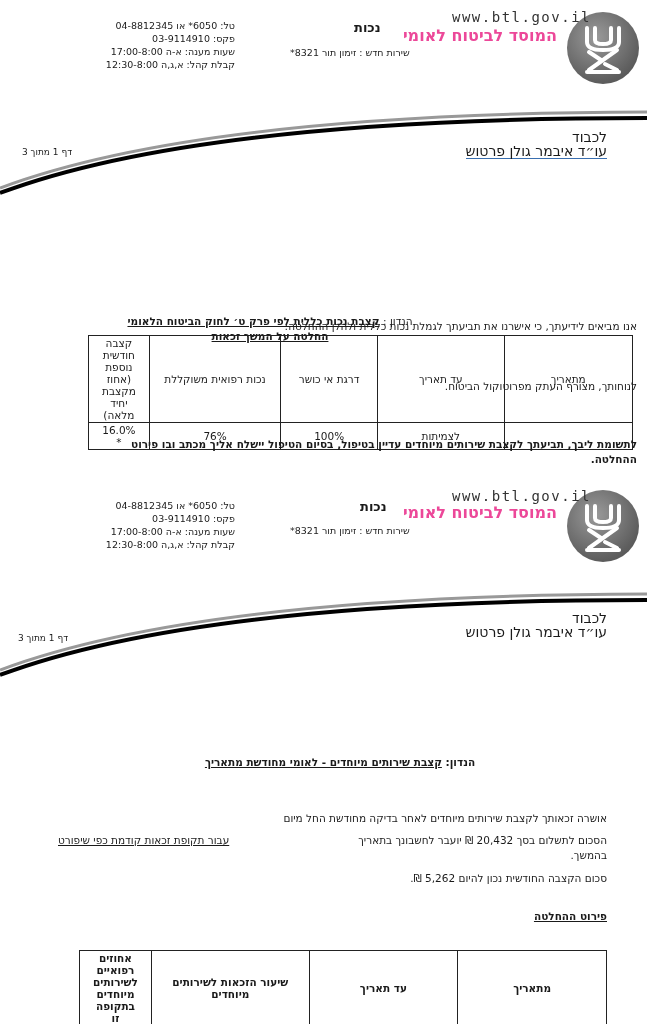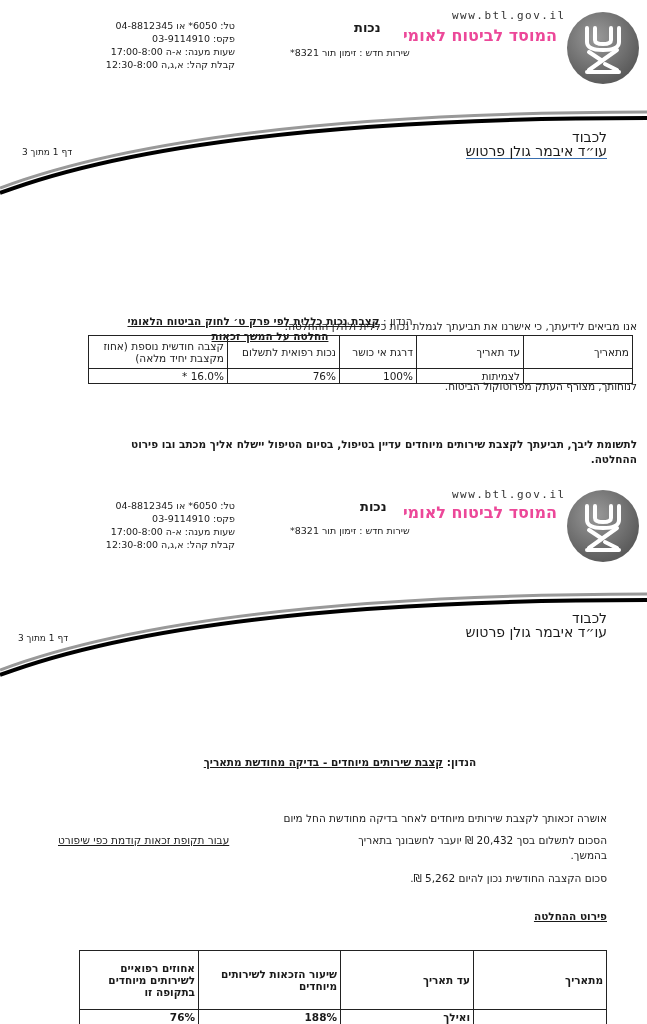--- a/index.html
+++ b/index.html
@@ -1,32 +1,32 @@
 <!DOCTYPE html>
 <html><head>
 <meta charset="utf-8">
 <style>
   html,body{margin:0;padding:0;}
   body{width:647px;height:1024px;background:#fff;position:relative;overflow:hidden;font-family:"DejaVu Sans","Liberation Sans",sans-serif;color:#1a1a1a;}
   .abs{position:absolute;}
   .rtl{direction:rtl;text-align:right;}
   .logo{position:absolute;width:72px;height:72px;border-radius:50%;background:radial-gradient(circle at 40% 35%,#9a9a9a,#5e5e5e 70%,#4a4a4a);}
   .logo svg{position:absolute;left:0;top:0;}
-  .url{font-family:"DejaVu Sans Mono","Liberation Mono",monospace;font-size:11px;letter-spacing:1.5px;color:#333;}
+  .url{font-family:"DejaVu Sans Mono","Liberation Mono",monospace;font-size:14px;letter-spacing:1.5px;color:#333;}
   .brand{font-weight:bold;font-size:16px;color:#ec4899;}
   .dept{font-weight:bold;font-size:13px;}
   .small{font-size:9.5px;color:#222;line-height:13px;}
   .contact{font-size:9.5px;line-height:13px;text-align:right;}
   .salut{font-size:14px;line-height:14px;}
   .pg{font-size:9px;}
   .subject{font-size:10.5px;font-weight:bold;text-align:center;line-height:15px;}
   .subject u{text-decoration:underline;}
   .body-t{font-size:10.5px;line-height:15px;}
   table.t{border-collapse:collapse;font-size:10.5px;direction:rtl;}
-  table.t td{border:1.5px solid #222;text-align:right;padding:1px 3px;}
+  table.t td{border:1.5px solid #222;text-align:center;padding:1px 13px;}
   .bold{font-weight:bold;}
   .curve{position:absolute;left:0;width:647px;}
 </style>
 </head>
 <body>
 
 <div>
 
   <div class="logo" style="left:567px;top:12px;">
     <svg width="72" height="72" viewBox="0 0 72 72">
@@ -70,21 +70,21 @@
   </div>
 
   <div class="abs body-t rtl" style="right:10px;top:319px;">אנו מביאים לידיעתך, כי אישרנו את תביעתך לגמלת נכות כללית ולהלן ההחלטה:</div>
 
   <table class="t abs" style="right:14px;top:335px;width:545px;">
     <tbody>
         <tr>
       <td style="width:102px;height:30px;">מתאריך</td>
       <td style="width:100px;">עד תאריך</td>
       <td style="width:70px;">דרגת אי כושר</td>
-      <td style="width:105px;">נכות רפואית לתשלום</td>
+      <td style="width:105px;">נכות רפואית משוקללת</td>
       <td>קצבה חודשית נוספת (אחוז מקצבת יחיד מלאה)</td>
     </tr>
     <tr>
       <td></td>
       <td>לצמיתות</td>
       <td>100%</td>
       <td>76%</td>
       <td>16.0% *</td>
     </tr>
   </tbody>
@@ -127,21 +127,21 @@
     <path d="M0 80 Q200 5 647 4" stroke="#999" stroke-width="3" fill="none"></path>
   </svg>
 
   <div class="abs salut rtl" style="right:40px;top:611px;text-align:right;">
     <div>לכבוד</div>
     <div>עו״ד איבמר גולן פרטוש</div>
   </div>
   <div class="abs pg rtl" style="left:18px;top:633px;">דף 1 מתוך 3</div>
 
   <div class="abs subject rtl" style="left:160px;width:360px;top:755px;">
-    <span>הנדון:</span> <u>קצבת שירותים מיוחדים - בדיקה מחודשת מתאריך</u>
+    <span>הנדון:</span> <u>קצבת שירותים מיוחדים - לאומי מחודשת מתאריך</u>
   </div>
 
   <div class="abs body-t rtl" style="right:40px;top:811px;">אושרה זכאותך לקצבת שירותים מיוחדים לאחר בדיקה מחודשת החל מיום</div>
   <div class="abs body-t rtl" style="right:40px;top:833px;">הסכום לתשלום בסך 20,432 ₪ יועבר לחשבונך בתאריך</div>
   <div class="abs body-t rtl" style="left:58px;top:833px;text-decoration:underline;">עבור תקופת זכאות קודמת כפי שיפורט</div>
   <div class="abs body-t rtl" style="right:40px;top:848px;">בהמשך.</div>
   <div class="abs body-t rtl" style="right:40px;top:871px;">סכום הקצבה החודשית נכון להיום 5,262 ₪.</div>
 
   <div class="abs body-t rtl bold" style="right:40px;top:909px;text-decoration:underline;">פירוט ההחלטה</div>
 

